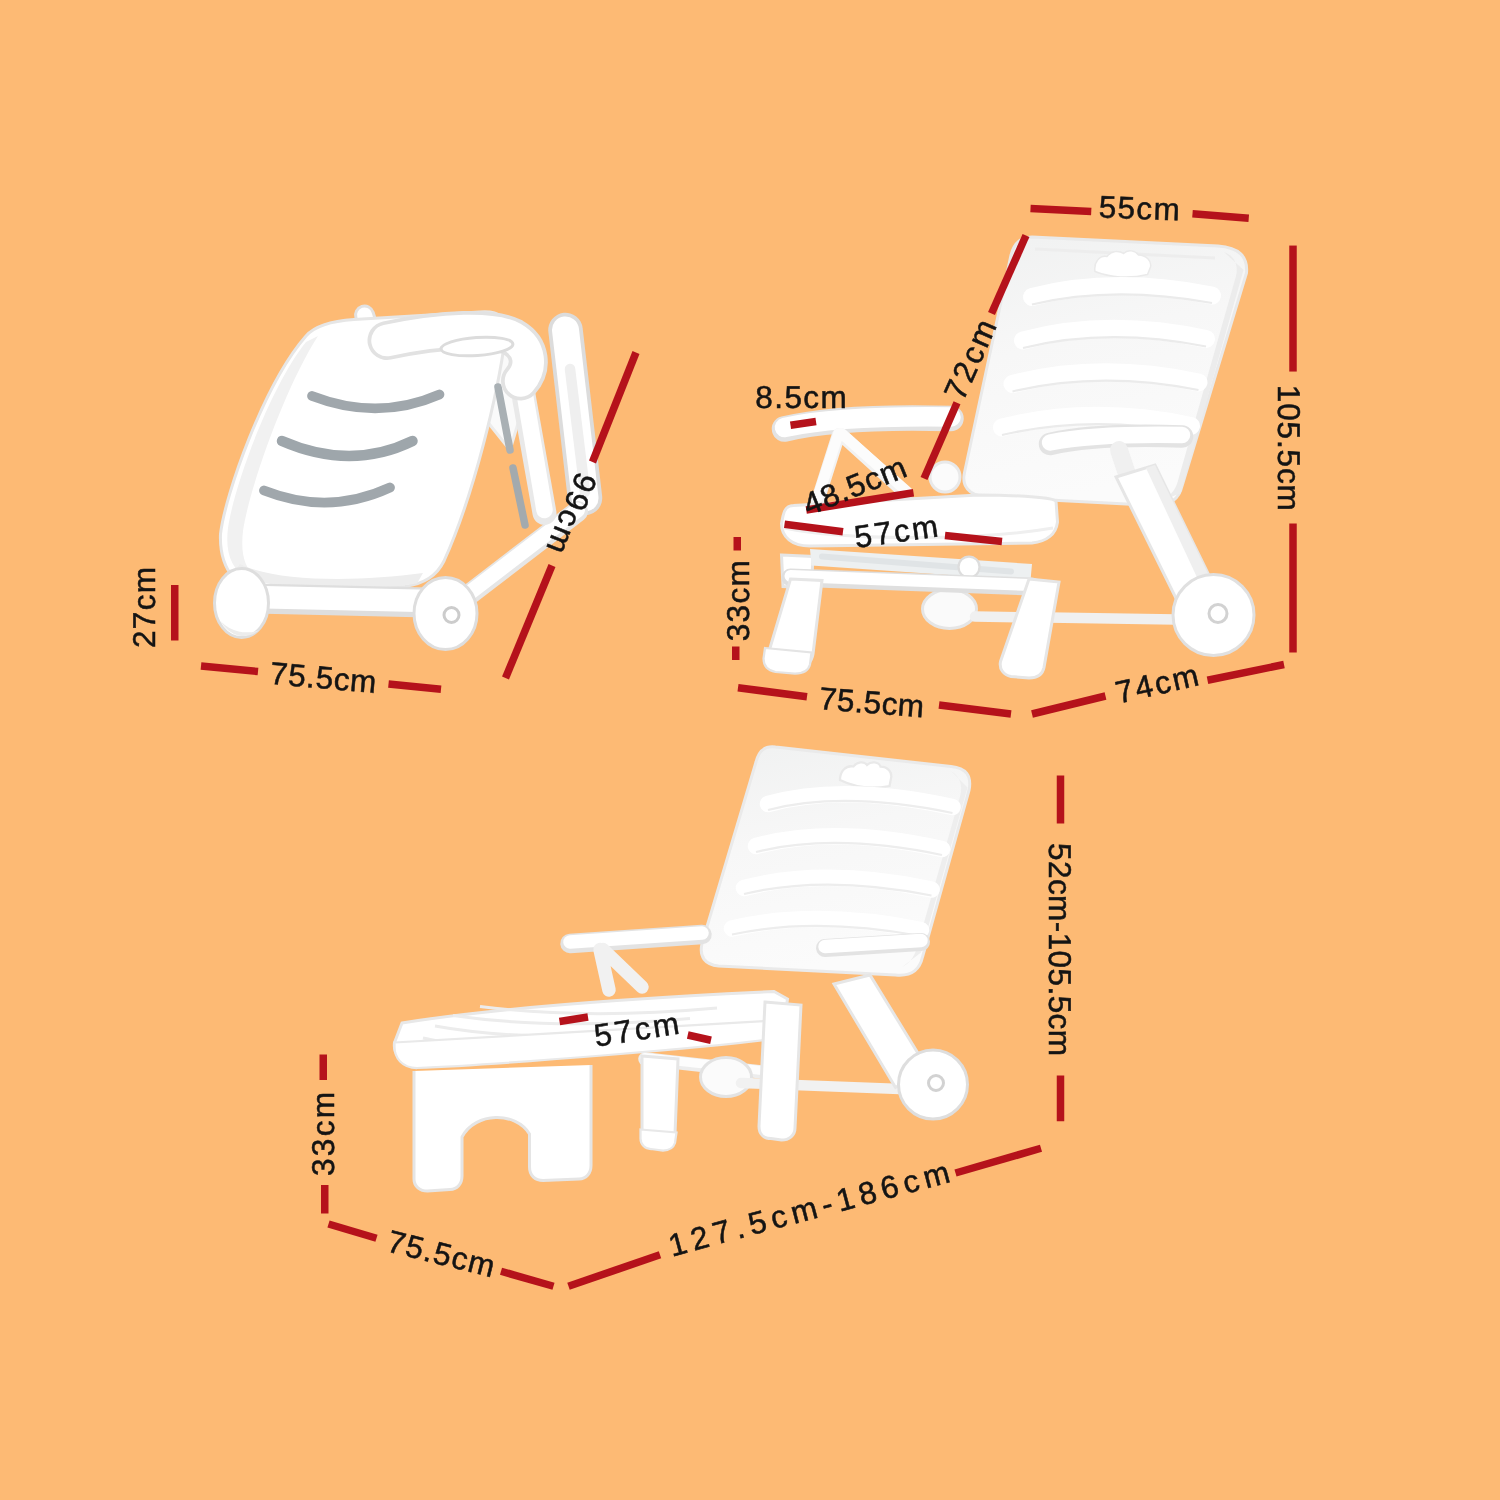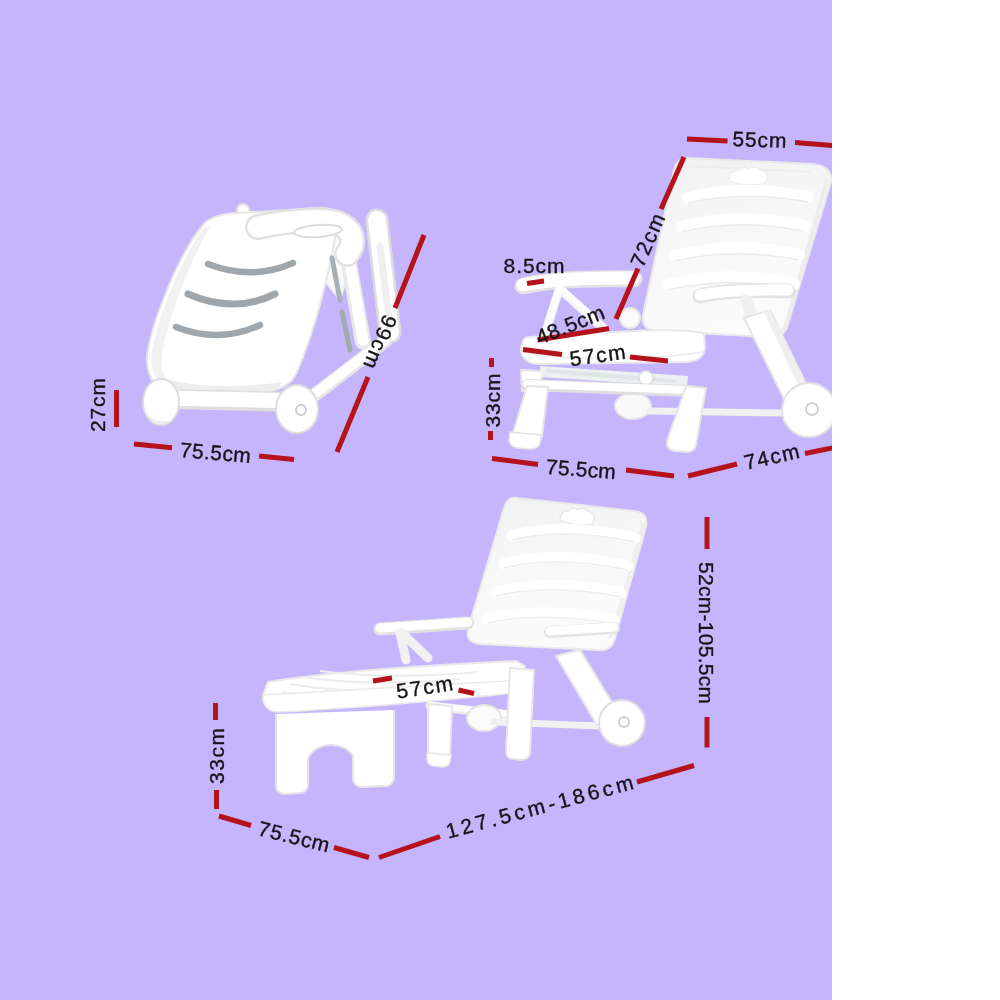--- a/index.html
+++ b/index.html
@@ -1,16 +1,16 @@
 <!DOCTYPE html>
 <html><head>
 <meta charset="utf-8">
 <style>
   html,body{margin:0;padding:0;background:#ffffff;}
-  #stage{position:relative;width:832px;height:1000px;background:#c4b5fd;overflow:hidden;}
+  #stage{position:relative;width:1000px;height:1000px;background:#fdba74;overflow:hidden;}
   text{font-family:"Liberation Sans",sans-serif;fill:#141414;}
 </style>
 </head>
 <body>
 <div id="stage">
 <svg width="1000" height="1000" viewBox="0 0 1000 1000">
   <defs>
     <linearGradient id="bkg" x1="0" y1="0" x2="0.25" y2="1">
       <stop offset="0" stop-color="#f0f1f1"></stop>
       <stop offset="0.45" stop-color="#f7f7f7"></stop>

